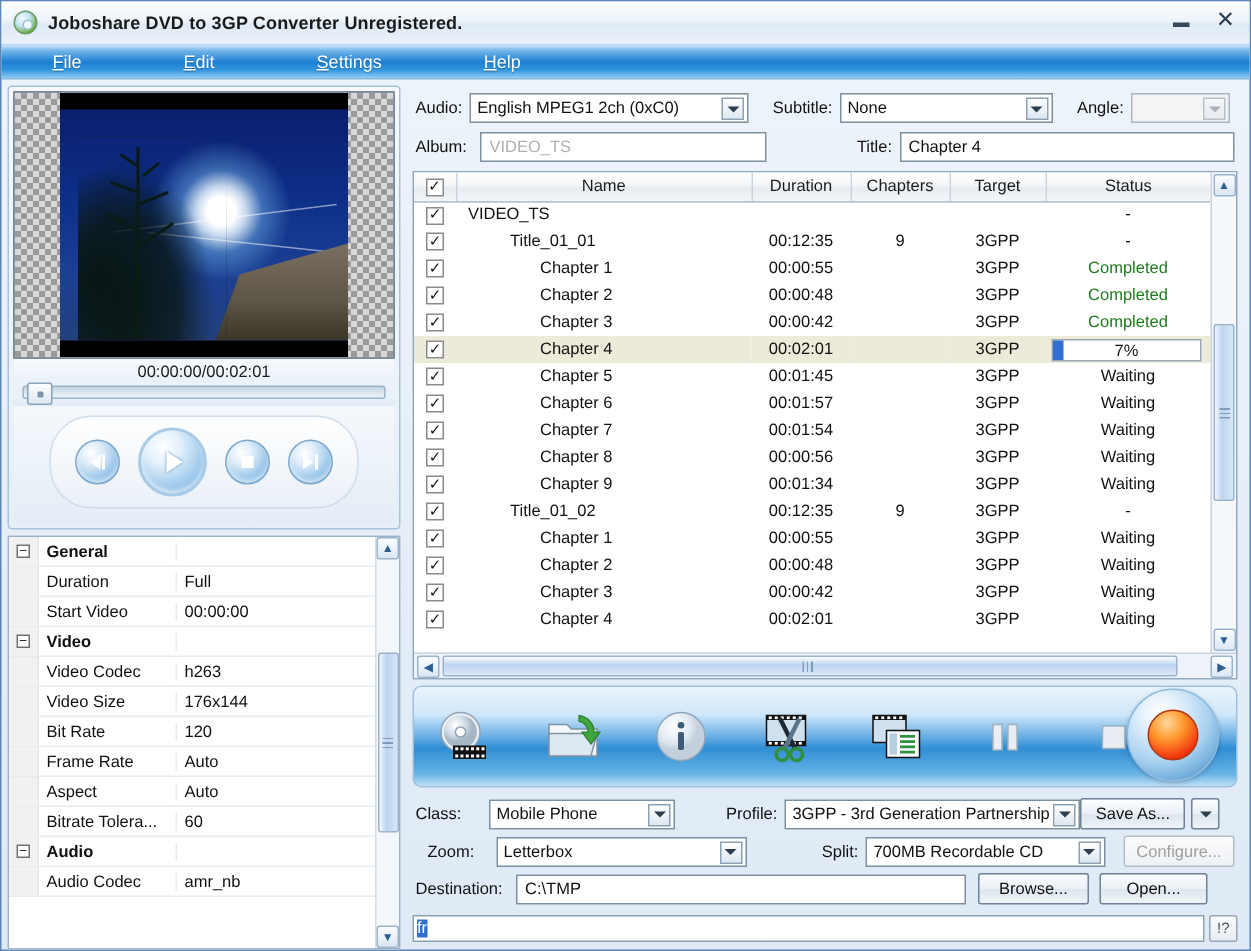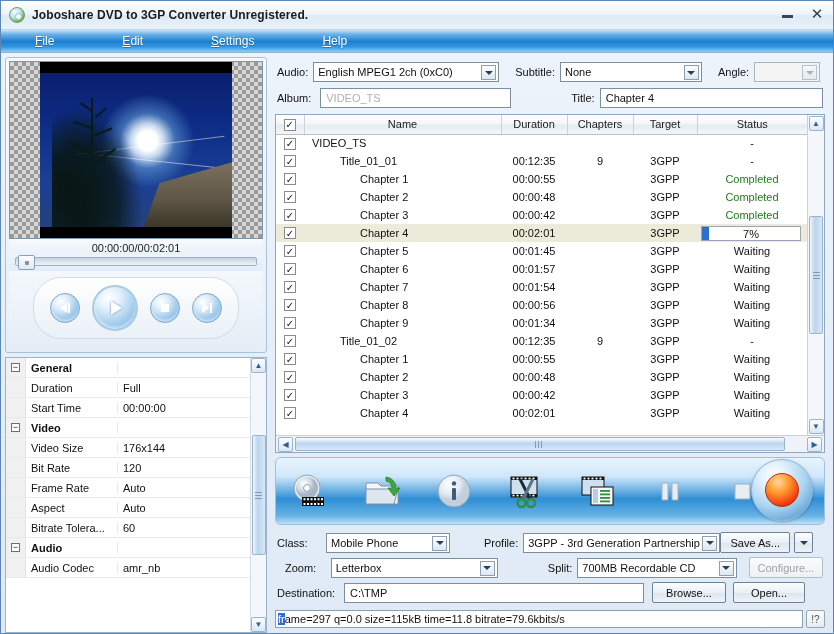--- a/index.html
+++ b/index.html
@@ -393,29 +393,34 @@
               <div class="pname">General</div>
               <div class="pval"></div>
             </div>
             <div class="prow">
               <div class="expander"></div>
               <div class="pname">Duration</div>
               <div class="pval">Full</div>
             </div>
             <div class="prow">
               <div class="expander"></div>
-              <div class="pname">Start Time</div>
+              <div class="pname">Start Video</div>
               <div class="pval">00:00:00</div>
             </div>
             <div class="prow cat">
               <div class="expander">
                 <div class="box">−</div>
               </div>
               <div class="pname">Video</div>
               <div class="pval"></div>
+            </div>
+            <div class="prow">
+              <div class="expander"></div>
+              <div class="pname">Video Codec</div>
+              <div class="pval">h263</div>
             </div>
             <div class="prow">
               <div class="expander"></div>
               <div class="pname">Video Size</div>
               <div class="pval">176x144</div>
             </div>
             <div class="prow">
               <div class="expander"></div>
               <div class="pname">Bit Rate</div>
               <div class="pval">120</div>
@@ -833,20 +838,19 @@
           <div class="lbl" style="width:62px;">Destination:</div>
           <div class="txtbox" style="width:300px;">C:\TMP</div>
           <div class="btn" style="width:74px;margin-left:8px;">Browse...</div>
           <div class="btn" style="width:72px;margin-left:7px;">Open...</div>
         </div>
       </div>
 
       <div class="statusbar">
         <div class="status-field">
           <span class="hl">fr</span>
-            <span>ame=297 q=0.0 size=115kB time=11.8 bitrate=79.6kbits/s</span>
         </div>
         <div class="status-btn">!?</div>
       </div>
 
     </div>
   </div>
 </div>
 
 </body></html>

